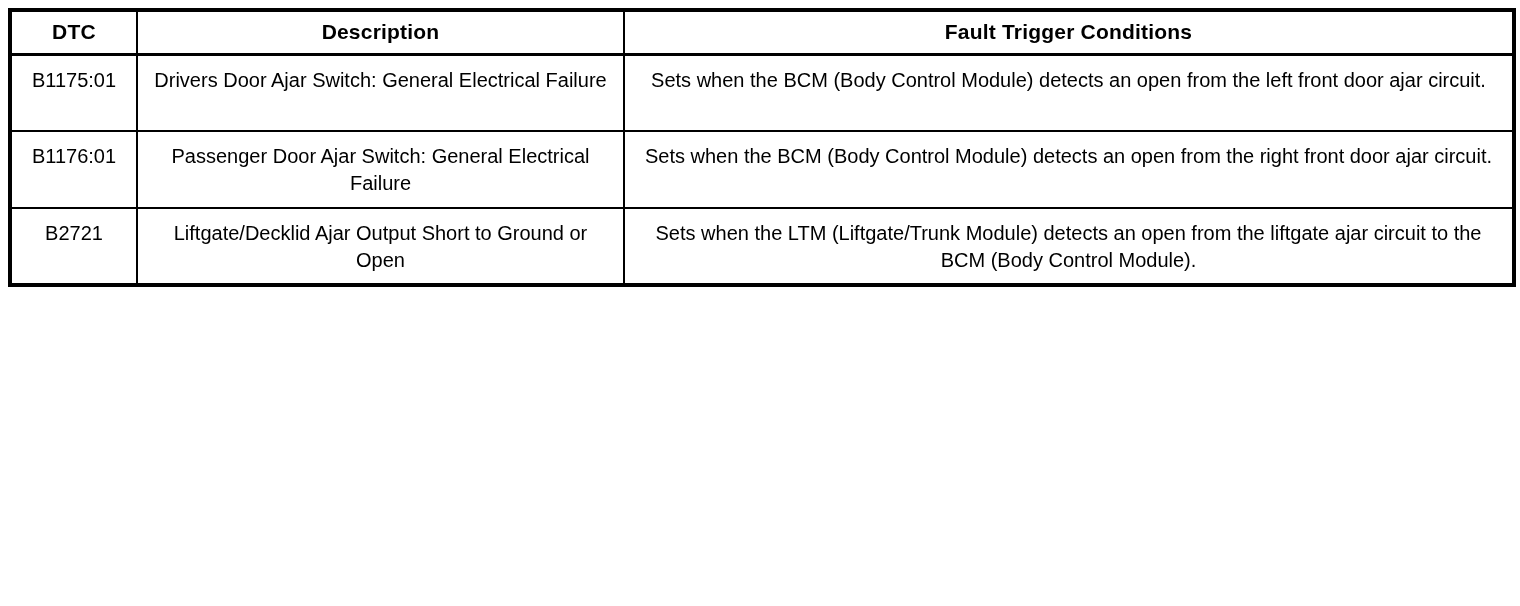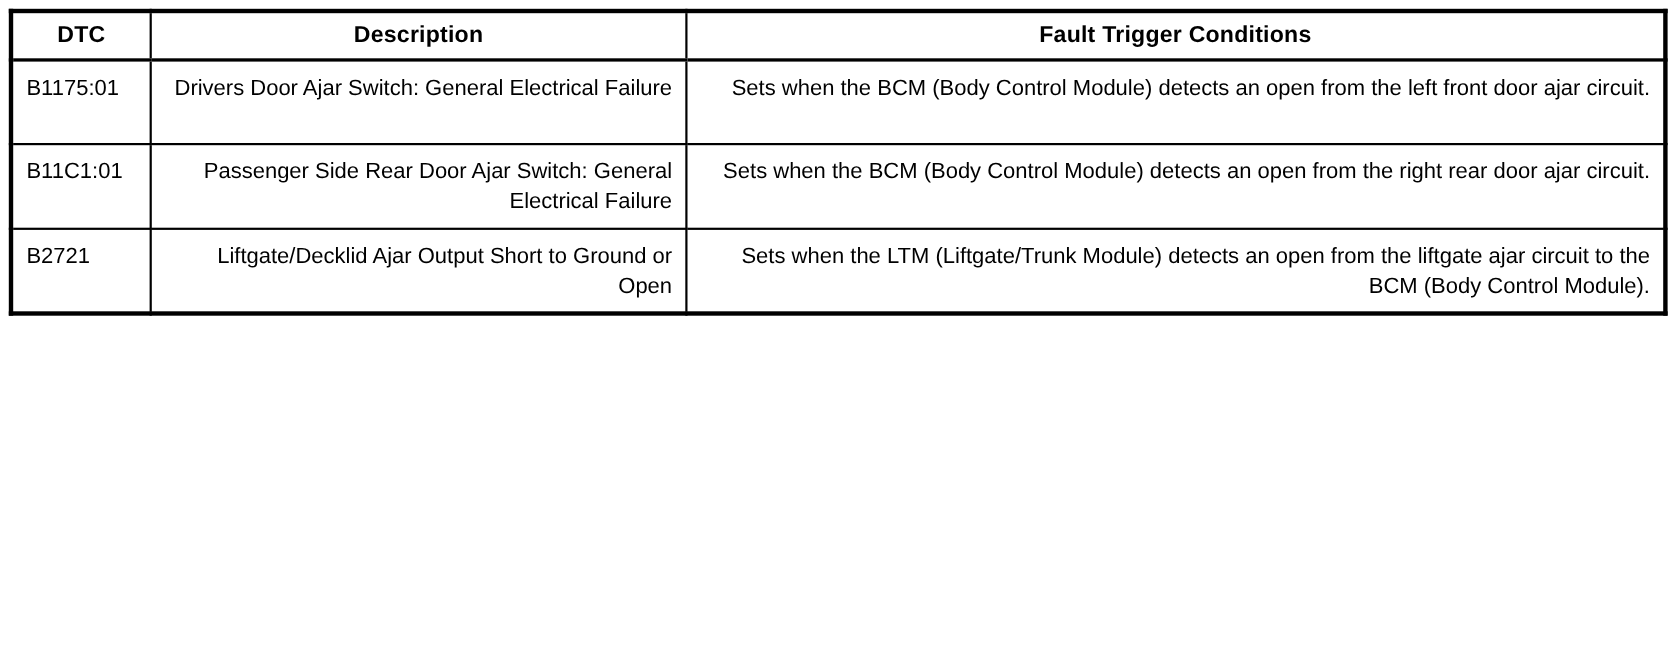--- a/index.html
+++ b/index.html
@@ -44,26 +44,26 @@
   }
   table.dtc-table td {
     font-size: 20px;
     line-height: 27px;
     vertical-align: top;
     height: 77px;
     box-sizing: border-box;
     padding: 11px 12px 8px 12px;
   }
   td.dtc-cell {
-    text-align: left;
+    text-align: center;
     padding-left: 4px;
     padding-right: 4px;
   }
   td.desc-cell, td.fault-cell {
-    text-align: right;
+    text-align: center;
   }
 </style>
 </head>
 <body>
 
 <div class="page">
   <table class="dtc-table">
     <colgroup>
       <col style="width:127px">
       <col style="width:487px">
@@ -76,23 +76,23 @@
         <th>Fault Trigger Conditions</th>
       </tr>
     </thead>
     <tbody>
       <tr>
         <td class="dtc-cell">B1175:01</td>
         <td class="desc-cell">Drivers Door Ajar Switch: General Electrical Failure</td>
         <td class="fault-cell">Sets when the BCM (Body Control Module) detects an open from the left front door ajar circuit.</td>
       </tr>
       <tr>
-        <td class="dtc-cell">B11C1:01</td>
-        <td class="desc-cell">Passenger Side Rear Door Ajar Switch: General Electrical Failure</td>
-        <td class="fault-cell">Sets when the BCM (Body Control Module) detects an open from the right rear door ajar circuit.</td>
+        <td class="dtc-cell">B1176:01</td>
+        <td class="desc-cell">Passenger Door Ajar Switch: General Electrical Failure</td>
+        <td class="fault-cell">Sets when the BCM (Body Control Module) detects an open from the right front door ajar circuit.</td>
       </tr>
       <tr>
         <td class="dtc-cell">B2721</td>
         <td class="desc-cell">Liftgate/Decklid Ajar Output Short to Ground or Open</td>
         <td class="fault-cell">Sets when the LTM (Liftgate/Trunk Module) detects an open from the liftgate ajar circuit to the BCM (Body Control Module).</td>
       </tr>
     </tbody>
   </table>
 </div>
 

